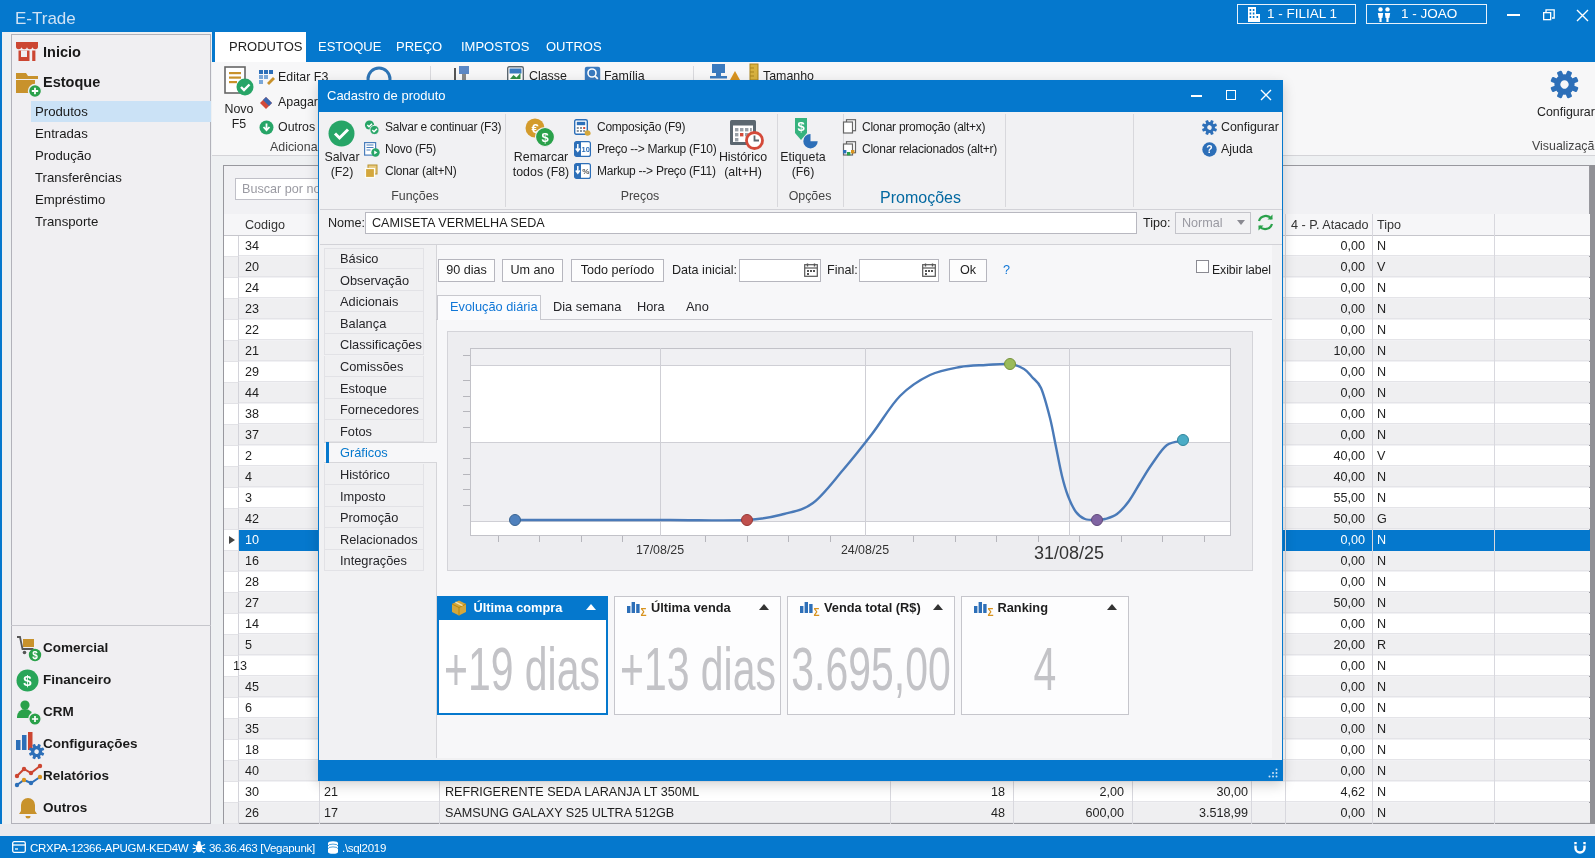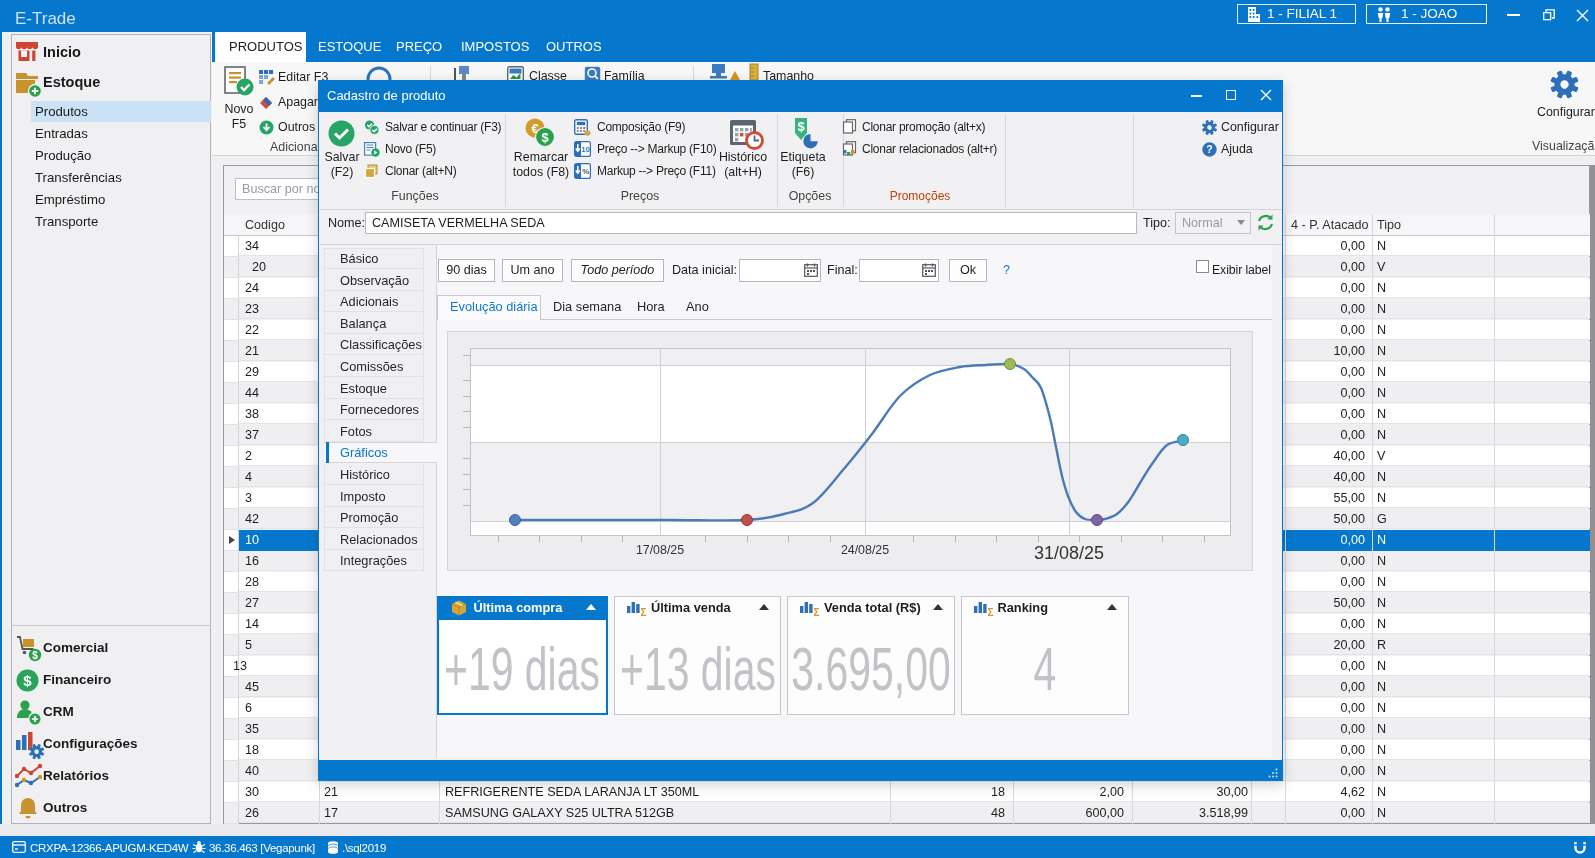--- a/index.html
+++ b/index.html
@@ -215,21 +215,21 @@
 <div class="txt" style="left:245px;top:218px;font-size:12.6px;color:#333;">Codigo</div>
 <div class="txt" style="left:1291px;top:218px;font-size:12.6px;color:#333;">4 - P. Atacado</div>
 <div class="txt" style="left:1377px;top:218px;font-size:12.6px;color:#333;">Tipo</div>
 <div class="abs" style="left:223.6px;top:235.5px;width:15.4px;height:21.0px;background:#fff;border-bottom:1px solid #e2e2e6;border-right:1px solid #d4d4da;"></div>
 <div class="abs" style="left:239px;top:235.5px;width:1351px;height:20.0px;background:#fff;border-bottom:1px solid #e4e4e8;"></div>
 <div class="txt" style="left:245px;top:239.0px;font-size:12.6px;color:#1e1e1e;">34</div>
 <div class="txt" style="left:1285.0px;top:239.0px;width:80px;text-align:right;font-size:12.6px;color:#1e1e1e;">0,00</div>
 <div class="txt" style="left:1377px;top:239.0px;font-size:12.6px;color:#1e1e1e;">N</div>
 <div class="abs" style="left:223.6px;top:256.5px;width:15.4px;height:21.0px;background:#efeff1;border-bottom:1px solid #e2e2e6;border-right:1px solid #d4d4da;"></div>
 <div class="abs" style="left:239px;top:256.5px;width:1351px;height:20.0px;background:#efeff1;border-bottom:1px solid #e4e4e8;"></div>
-<div class="txt" style="left:245px;top:260.0px;font-size:12.6px;color:#1e1e1e;margin-left:7px;">20</div>
+<div class="txt" style="left:245px;top:260.0px;font-size:12.6px;color:#1e1e1e;">20</div>
 <div class="txt" style="left:1285.0px;top:260.0px;width:80px;text-align:right;font-size:12.6px;color:#1e1e1e;">0,00</div>
 <div class="txt" style="left:1377px;top:260.0px;font-size:12.6px;color:#1e1e1e;">V</div>
 <div class="abs" style="left:223.6px;top:277.5px;width:15.4px;height:21.0px;background:#fff;border-bottom:1px solid #e2e2e6;border-right:1px solid #d4d4da;"></div>
 <div class="abs" style="left:239px;top:277.5px;width:1351px;height:20.0px;background:#fff;border-bottom:1px solid #e4e4e8;"></div>
 <div class="txt" style="left:245px;top:281.0px;font-size:12.6px;color:#1e1e1e;">24</div>
 <div class="txt" style="left:1285.0px;top:281.0px;width:80px;text-align:right;font-size:12.6px;color:#1e1e1e;">0,00</div>
 <div class="txt" style="left:1377px;top:281.0px;font-size:12.6px;color:#1e1e1e;">N</div>
 <div class="abs" style="left:223.6px;top:298.5px;width:15.4px;height:21.0px;background:#efeff1;border-bottom:1px solid #e2e2e6;border-right:1px solid #d4d4da;"></div>
 <div class="abs" style="left:239px;top:298.5px;width:1351px;height:20.0px;background:#efeff1;border-bottom:1px solid #e4e4e8;"></div>
 <div class="txt" style="left:245px;top:302.0px;font-size:12.6px;color:#1e1e1e;">23</div>
@@ -414,21 +414,21 @@
   </svg>
 <div class="abs" style="left:319.5px;top:111.5px;width:962px;height:98.5px;background:#f1f1f3;border-bottom:1px solid #d2d2d7;"></div>
 <div class="abs" style="left:505px;top:114px;width:1px;height:93px;background:#d8d8dc;"></div>
 <div class="abs" style="left:777px;top:114px;width:1px;height:93px;background:#d8d8dc;"></div>
 <div class="abs" style="left:843px;top:114px;width:1px;height:93px;background:#d8d8dc;"></div>
 <div class="abs" style="left:1005px;top:114px;width:1px;height:93px;background:#d8d8dc;"></div>
 <div class="abs" style="left:1133px;top:114px;width:1px;height:93px;background:#d8d8dc;"></div>
 <div class="txt" style="left:375px;top:189px;width:80px;text-align:center;font-size:12.4px;color:#444;">Funções</div>
 <div class="txt" style="left:600px;top:189px;width:80px;text-align:center;font-size:12.4px;color:#444;">Preços</div>
 <div class="txt" style="left:770px;top:189px;width:80px;text-align:center;font-size:12.4px;color:#444;">Opções</div>
-<div class="txt" style="left:880px;top:189px;width:80px;text-align:center;font-size:12px;color:#c2410c;">Promoções</div>
+<div class="txt" style="left:880px;top:189px;width:80px;text-align:center;font-size:16px;color:#0369a1;">Promoções</div>
 <svg style="left:328px;top:120px" width="27" height="27" viewBox="0 0 27 27">
 <circle cx="13.5" cy="13.5" r="13" fill="#27a567"></circle>
     <path d="M7,13.5 l4.5,4.5 l8.5,-8.5" stroke="#fff" stroke-width="3" fill="none"></path>
   </svg>
 <div class="txt" style="left:322px;top:150px;width:40px;text-align:center;font-size:12.4px;color:#1e1e1e;">Salvar</div>
 <div class="txt" style="left:322px;top:165px;width:40px;text-align:center;font-size:12.4px;color:#1e1e1e;">(F2)</div>
 <svg style="left:364px;top:120px" width="16" height="15" viewBox="0 0 16 15">
 <circle cx="5.5" cy="5" r="4.6" fill="#27a567"></circle>
     <path d="M3.3,5 l1.7,1.7 l3,-3" stroke="#fff" stroke-width="1.5" fill="none"></path>
 <circle cx="10.5" cy="10" r="4.6" fill="#27a567" stroke="#f1f1f3" stroke-width="1"></circle>
@@ -584,21 +584,21 @@
 <div class="abs" style="left:324px;top:528.3px;width:100px;height:21.6px;background:#f0f0f2;border:1px solid #e2e2e6;border-top:none;"></div>
 <div class="txt" style="left:340px;top:531.8px;font-size:12.8px;color:#26262a;">Relacionados</div>
 <div class="abs" style="left:324px;top:549.9px;width:100px;height:21.6px;background:#f0f0f2;border:1px solid #e2e2e6;border-top:none;"></div>
 <div class="txt" style="left:340px;top:553.4px;font-size:12.8px;color:#26262a;">Integrações</div>
 <div class="abs" style="left:324px;top:247.5px;width:100px;height:1px;background:#e2e2e6;"></div>
 <div class="abs" style="left:438.0px;top:259px;width:57.0px;height:23px;background:#fdfdfd;border:1px solid #b6b6be;"></div>
 <div class="txt" style="left:438.0px;top:263px;width:57.0px;text-align:center;font-size:12.6px;color:#1e1e1e;">90 dias</div>
 <div class="abs" style="left:502.0px;top:259px;width:61.0px;height:23px;background:#fdfdfd;border:1px solid #b6b6be;"></div>
 <div class="txt" style="left:502.0px;top:263px;width:61.0px;text-align:center;font-size:12.6px;color:#1e1e1e;">Um ano</div>
 <div class="abs" style="left:571.0px;top:259px;width:93.0px;height:23px;background:#fdfdfd;border:1px solid #b6b6be;"></div>
-<div class="txt" style="left:571.0px;top:263px;width:93.0px;text-align:center;font-size:12.6px;color:#1e1e1e;font-style:italic;">Todo período</div>
+<div class="txt" style="left:571.0px;top:263px;width:93.0px;text-align:center;font-size:12.6px;color:#1e1e1e;">Todo período</div>
 <div class="txt" style="left:672px;top:263px;font-size:12.6px;color:#1e1e1e;">Data inicial:</div>
 <div class="abs" style="left:739px;top:259px;width:82px;height:23px;background:#fff;border:1px solid #b6b6be;"></div>
 <svg style="left:804px;top:263px" width="14" height="14" viewBox="0 0 14 14">
 <rect x="0.7" y="1.7" width="12.6" height="11.6" stroke="#555" stroke-width="1.2" fill="none"></rect>
     <path d="M1,5 h12" stroke="#555" stroke-width="1.2"></path>
     <path d="M3.5,0.5 v3 M10.5,0.5 v3" stroke="#555" stroke-width="1.4"></path>
 <rect x="3" y="7" width="2" height="2" fill="#555"></rect>
     <rect x="6" y="7" width="2" height="2" fill="#555"></rect>
     <rect x="9" y="7" width="2" height="2" fill="#555"></rect>
     <rect x="3" y="10" width="2" height="2" fill="#555"></rect>

